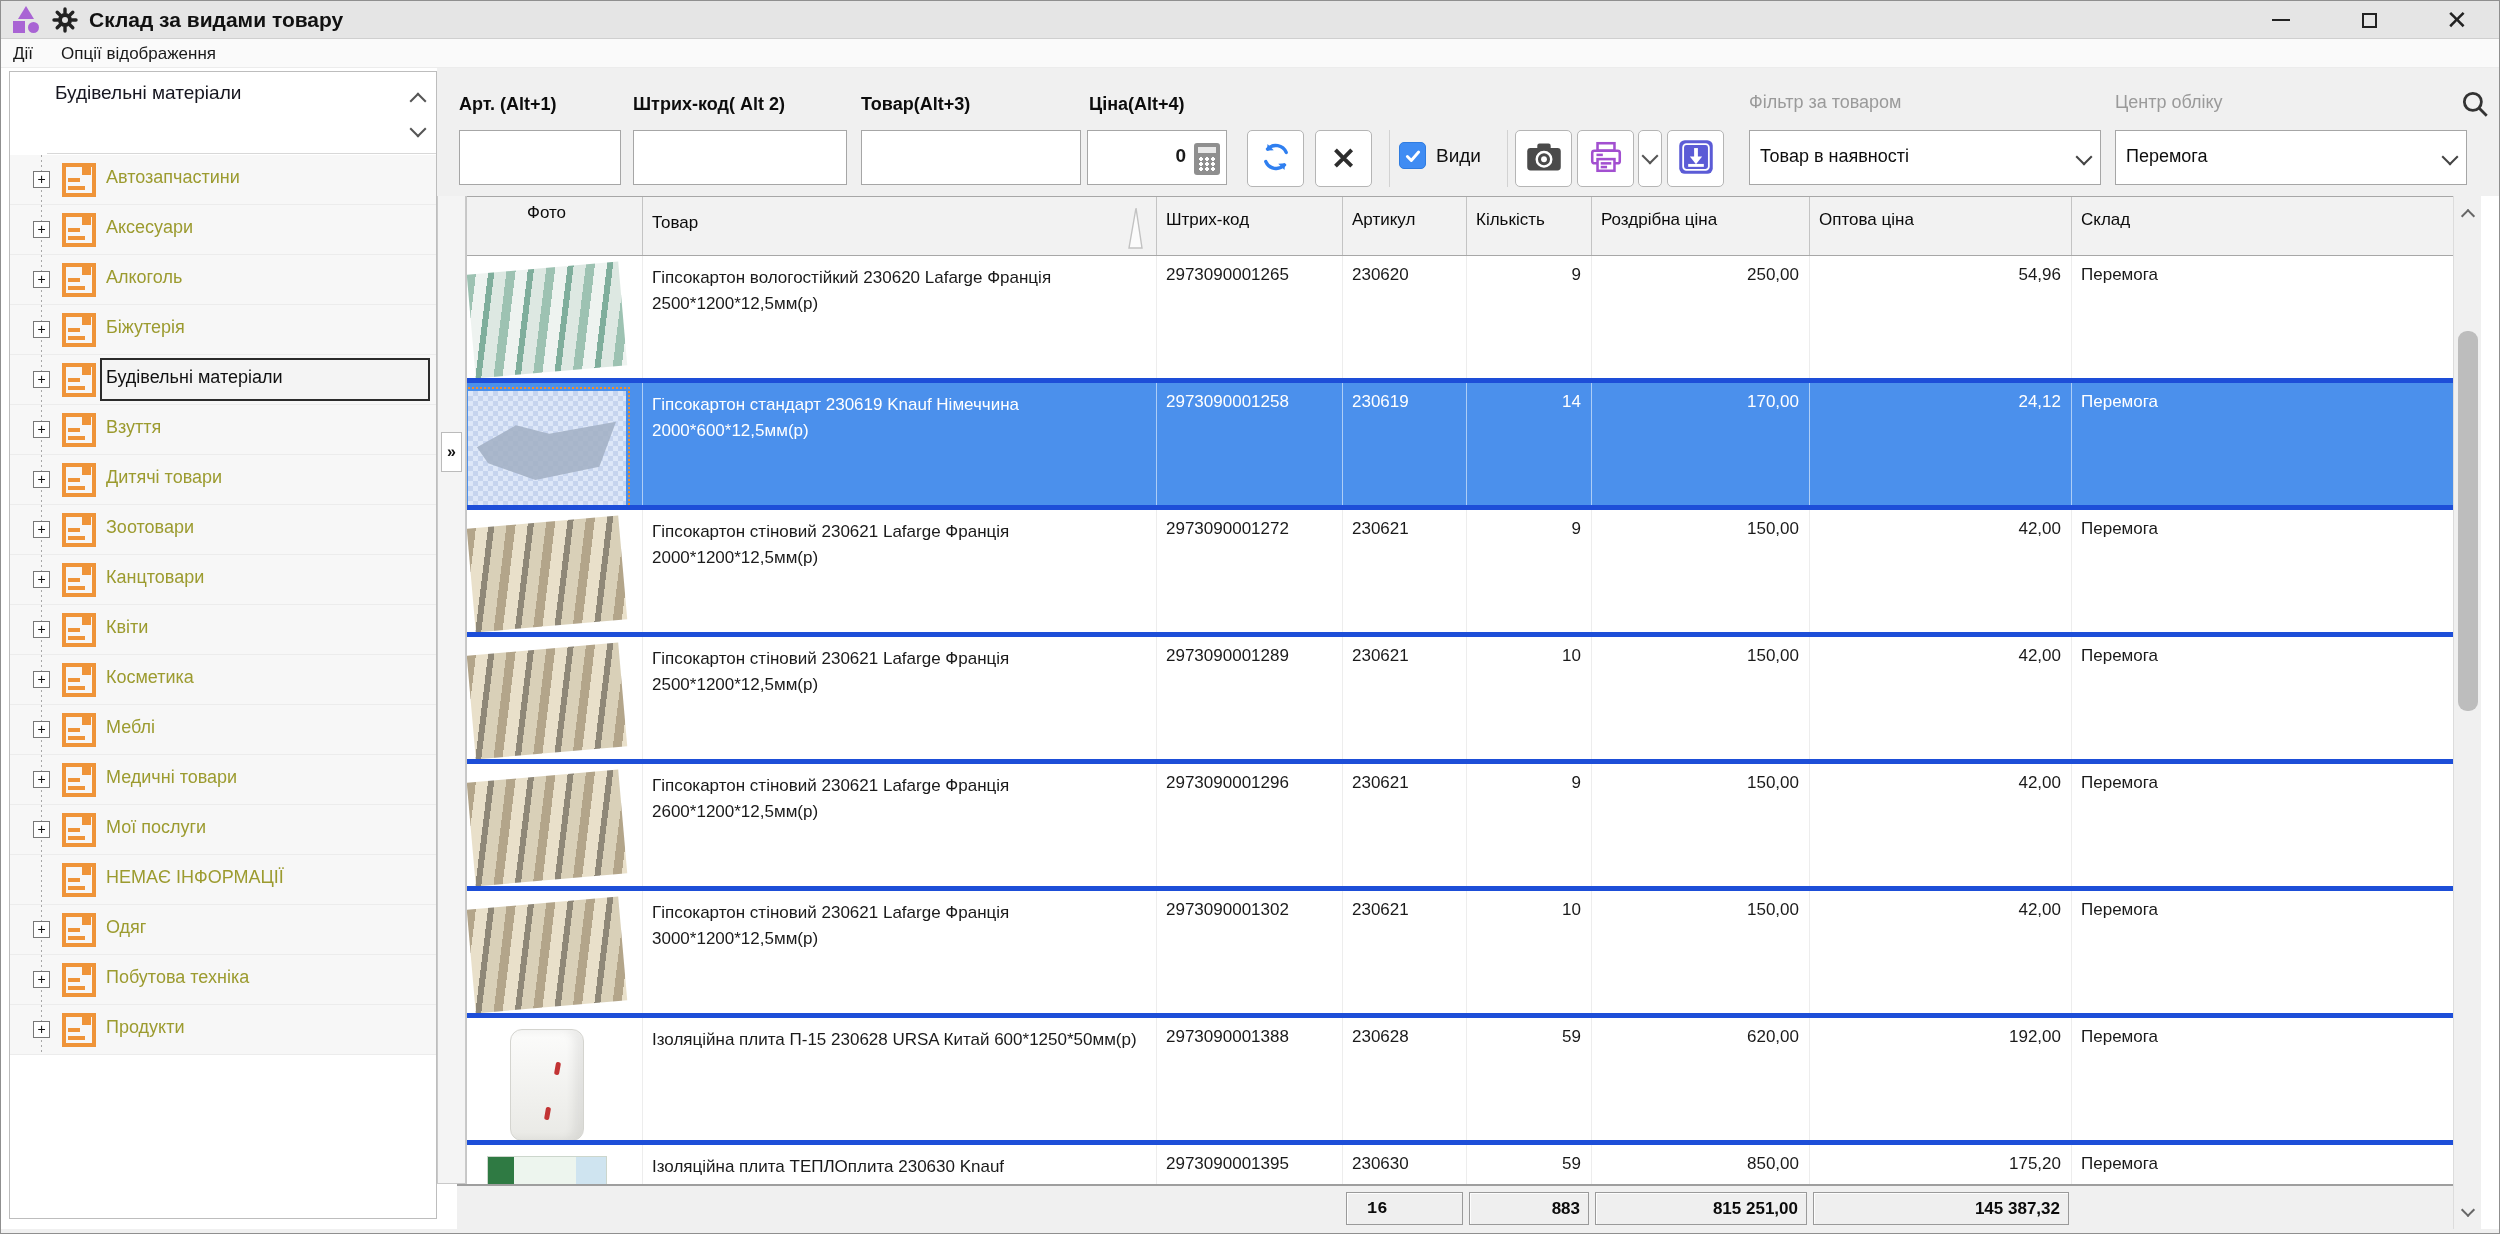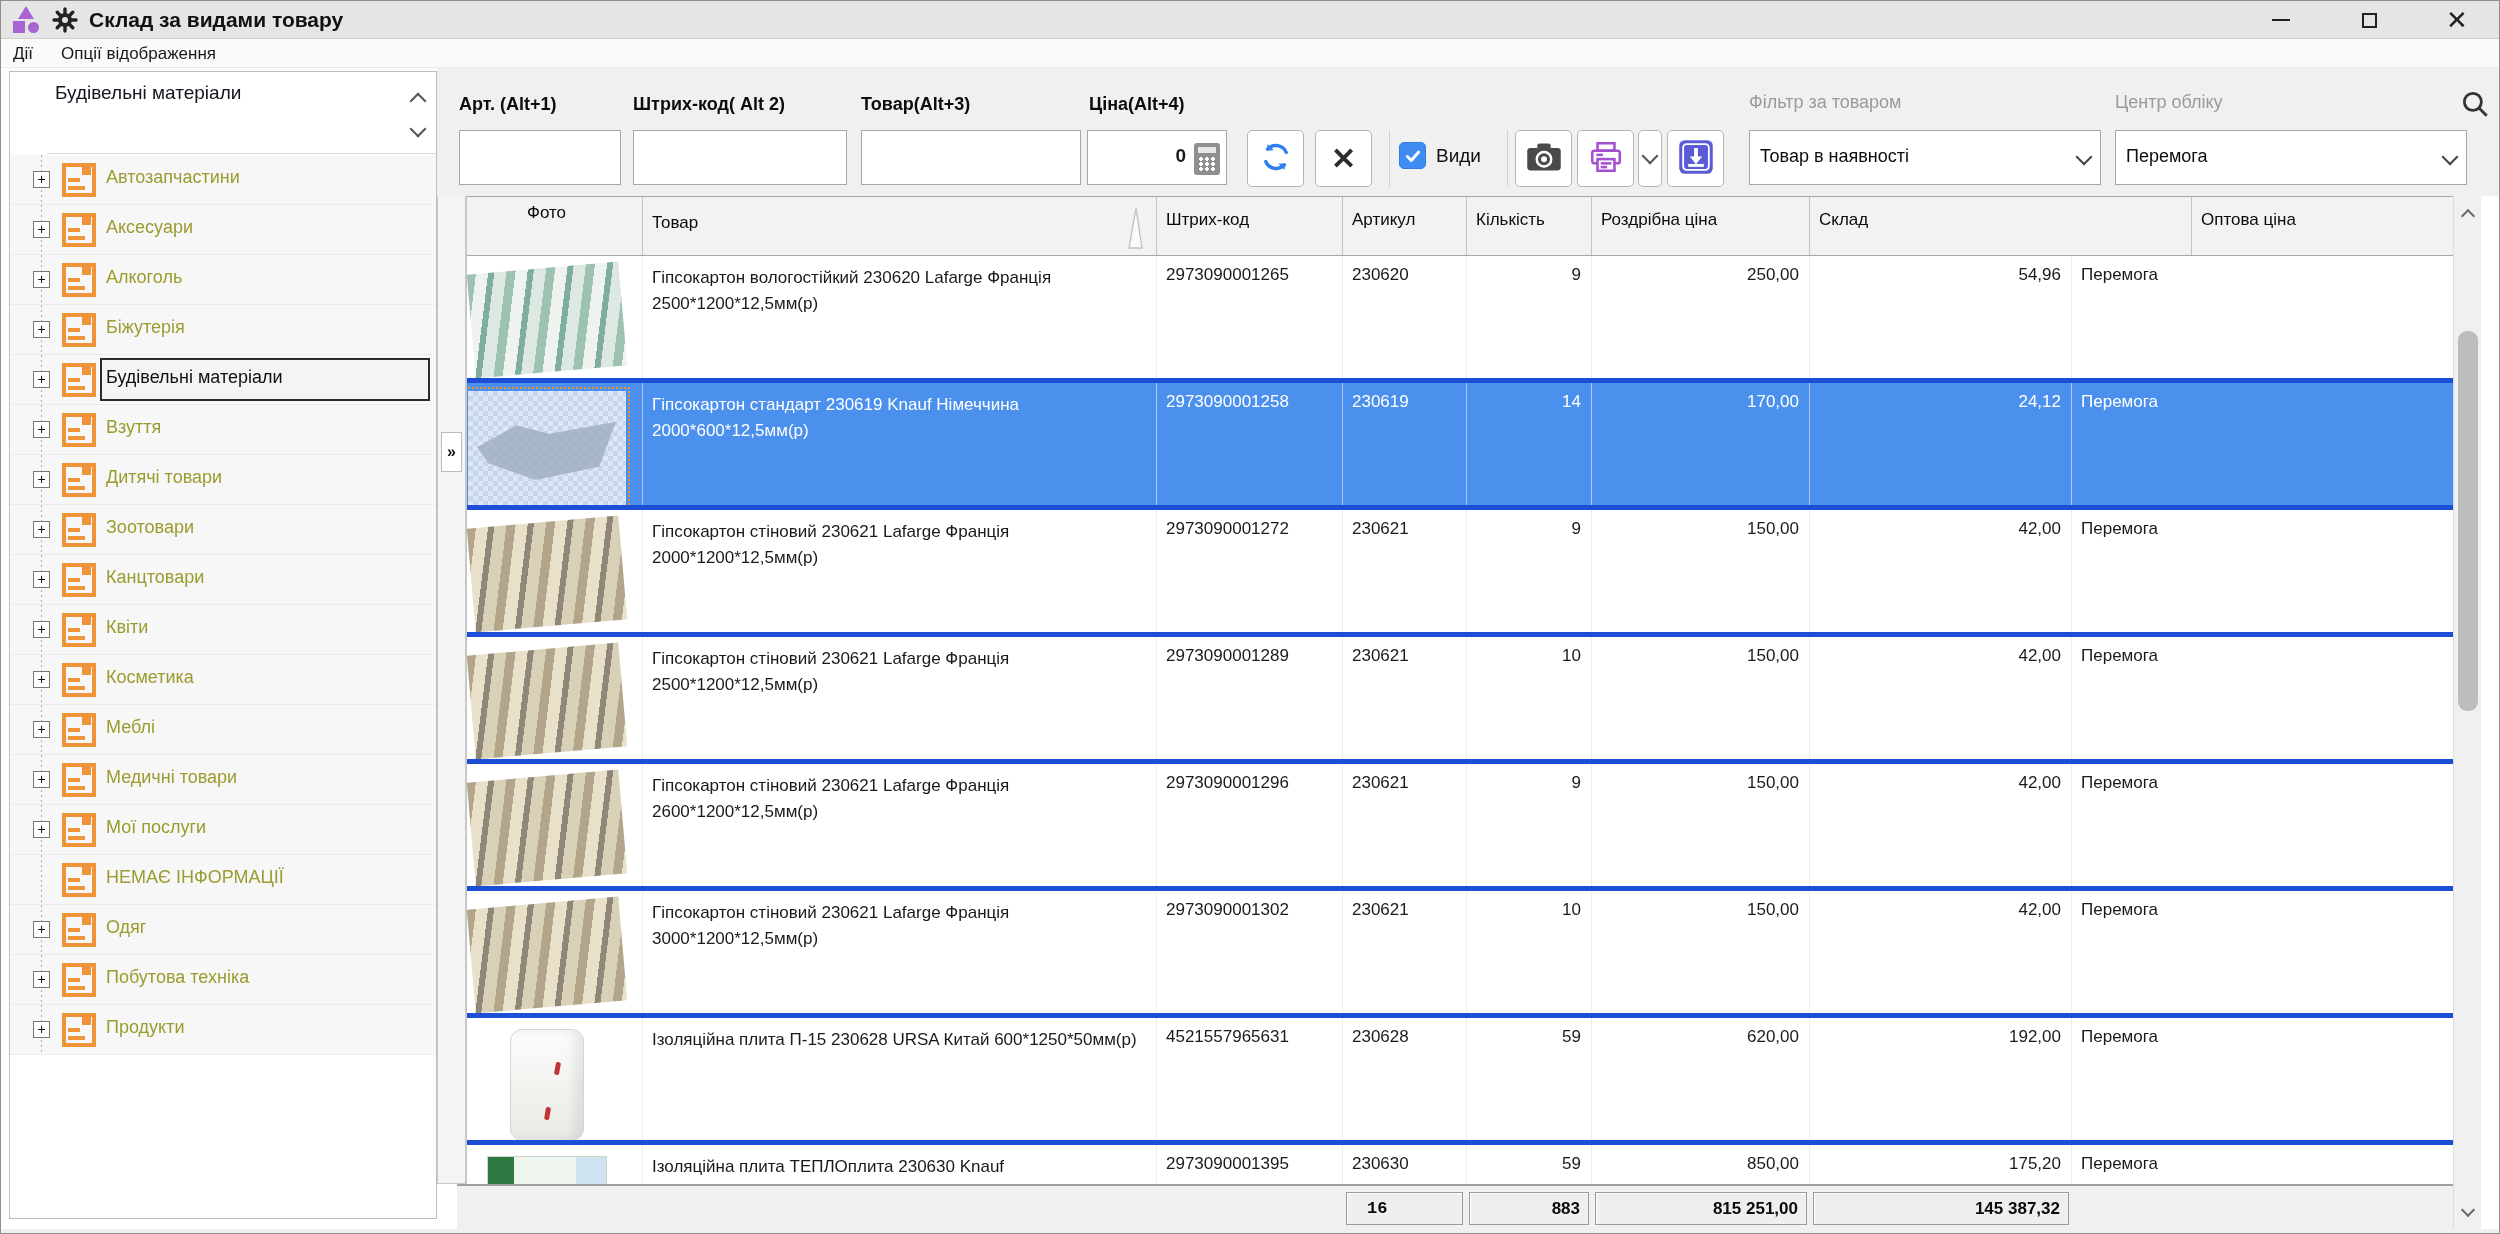--- a/index.html
+++ b/index.html
@@ -554,22 +554,22 @@
         <span class="sortmark">
           <svg viewBox="0 0 22 46" width="22" height="46">
               <path d="M14 3 L20 43 L7 43 Z" fill="#fbfbfb" stroke="#c2c2c2" stroke-width="1.4"></path>
             </svg>
         </span>
       </div>
       <div class="hcell c2">Штрих-код</div>
       <div class="hcell c3">Артикул</div>
       <div class="hcell c4">Кількість</div>
       <div class="hcell c5">Роздрібна ціна</div>
+      <div class="hcell c6">Оптова ціна</div>
       <div class="hcell c7">Склад</div>
-      <div class="hcell c6">Оптова ціна</div>
     </div>
     <div class="gbody" id="gbody">
         <div class="trow">
     <div class="cell c0">
             <span class="ph ph--drywall-green"></span>
           </div>
     <div class="cell c1">Гіпсокартон вологостійкий 230620 Lafarge Франція 2500*1200*12,5мм(р)</div>
     <div class="cell c2">2973090001265</div>
     <div class="cell c3">230620</div>
     <div class="cell c4 num">9</div>
@@ -635,21 +635,21 @@
     <div class="cell c4 num">10</div>
     <div class="cell c5 num">150,00</div>
     <div class="cell c6 num">42,00</div>
     <div class="cell c7">Перемога</div>
   </div>
         <div class="trow">
     <div class="cell c0">
             <span class="ph ph--insulation"></span>
           </div>
     <div class="cell c1">Ізоляційна плита П-15 230628 URSA Китай 600*1250*50мм(р)</div>
-    <div class="cell c2">4521557965631</div>
+    <div class="cell c2">2973090001388</div>
     <div class="cell c3">230628</div>
     <div class="cell c4 num">59</div>
     <div class="cell c5 num">620,00</div>
     <div class="cell c6 num">192,00</div>
     <div class="cell c7">Перемога</div>
   </div>
         <div class="trow">
     <div class="cell c0">
             <span class="ph ph--package"></span>
           </div>

